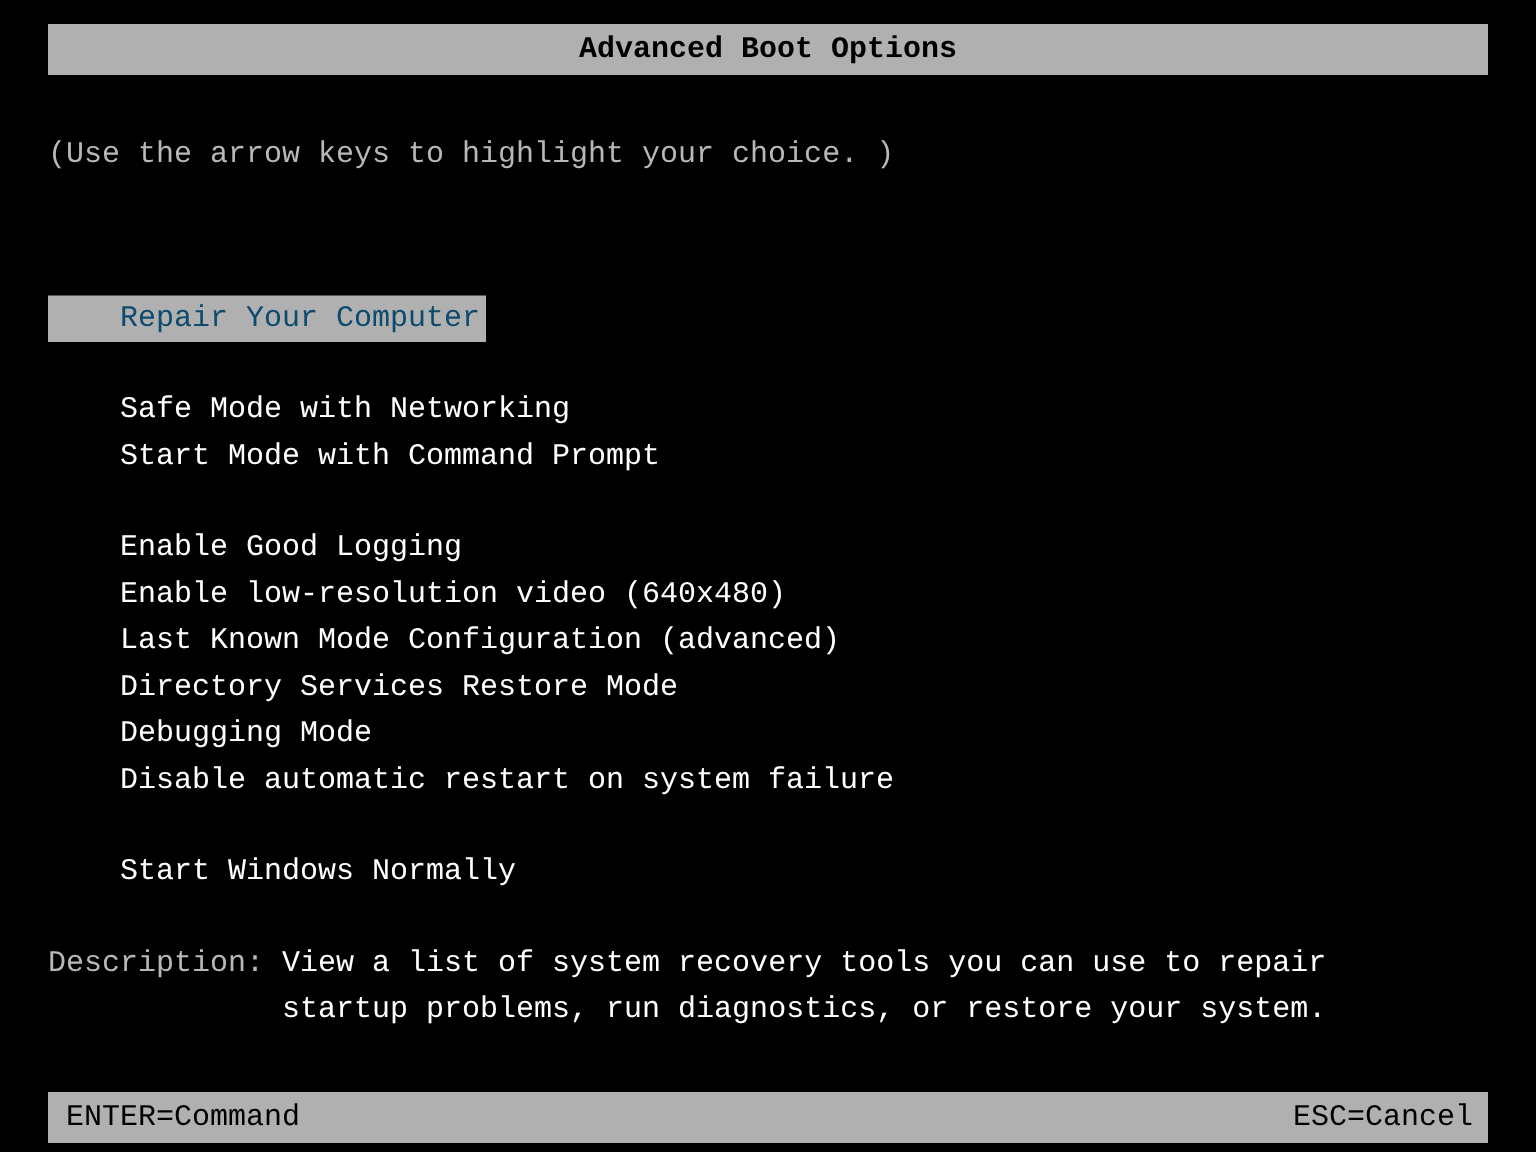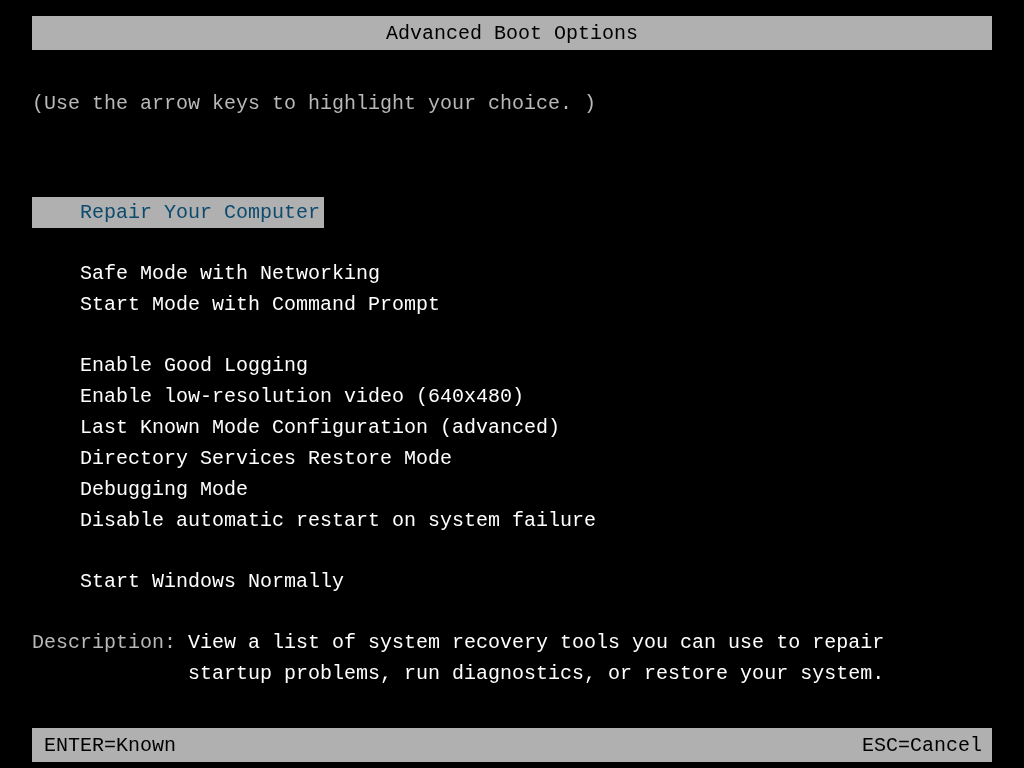--- a/index.html
+++ b/index.html
@@ -19,21 +19,21 @@
       position: relative;
     }
     .title-bar {
       background: #b0b0b0;
       color: #000;
       text-align: center;
       padding: 2px 0 1px 0;
       margin-top: 16px;
       margin-left: 32px;
       margin-right: 32px;
-      font-weight: normal;
+      font-weight: bold;
     }
     .content {
       padding: 38px 32px 0 32px;
     }
     .line {
       white-space: pre;
     }
     .os-name {
       color: #fff;
     }
@@ -125,15 +125,15 @@
       </div>
     </div>
 
   <div class="desc-block">
     <div class="line"><span class="desc-label">Description: </span><span class="desc-text">View a list of system recovery tools you can use to repair</span></div>
     <div class="line desc-line2"><span class="desc-text">             </span><span class="desc-text">startup problems, run diagnostics, or restore your system.</span></div>
   </div>
 </div>
 
 <div class="footer-bar">
-  <span>ENTER=Known</span>
+  <span>ENTER=Command</span>
   <span>ESC=Cancel</span>
 </div>
 
 </body></html>

